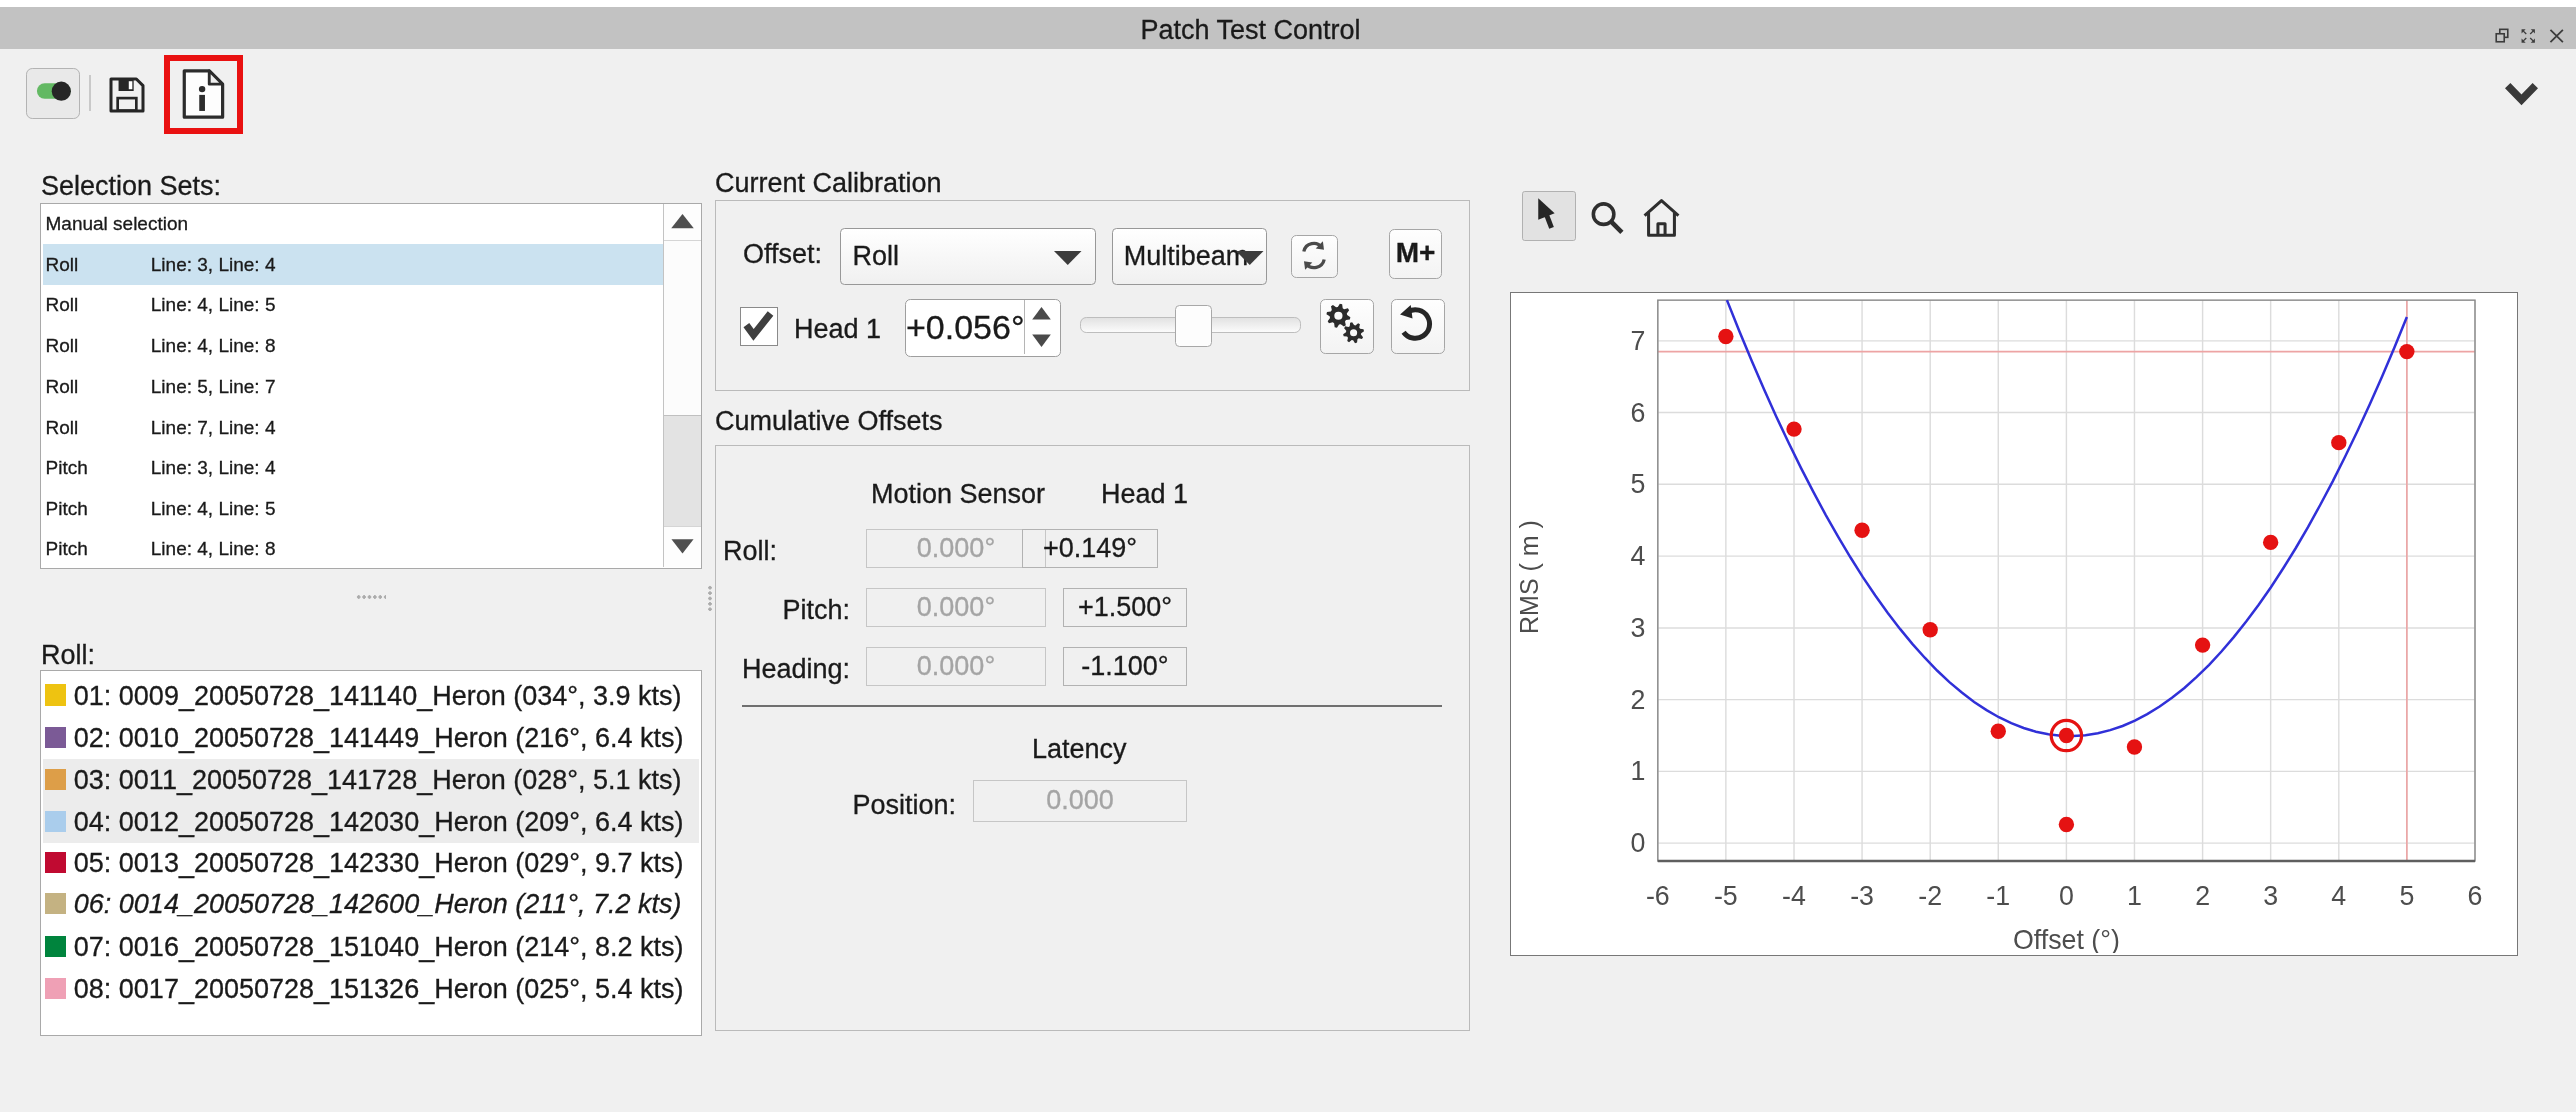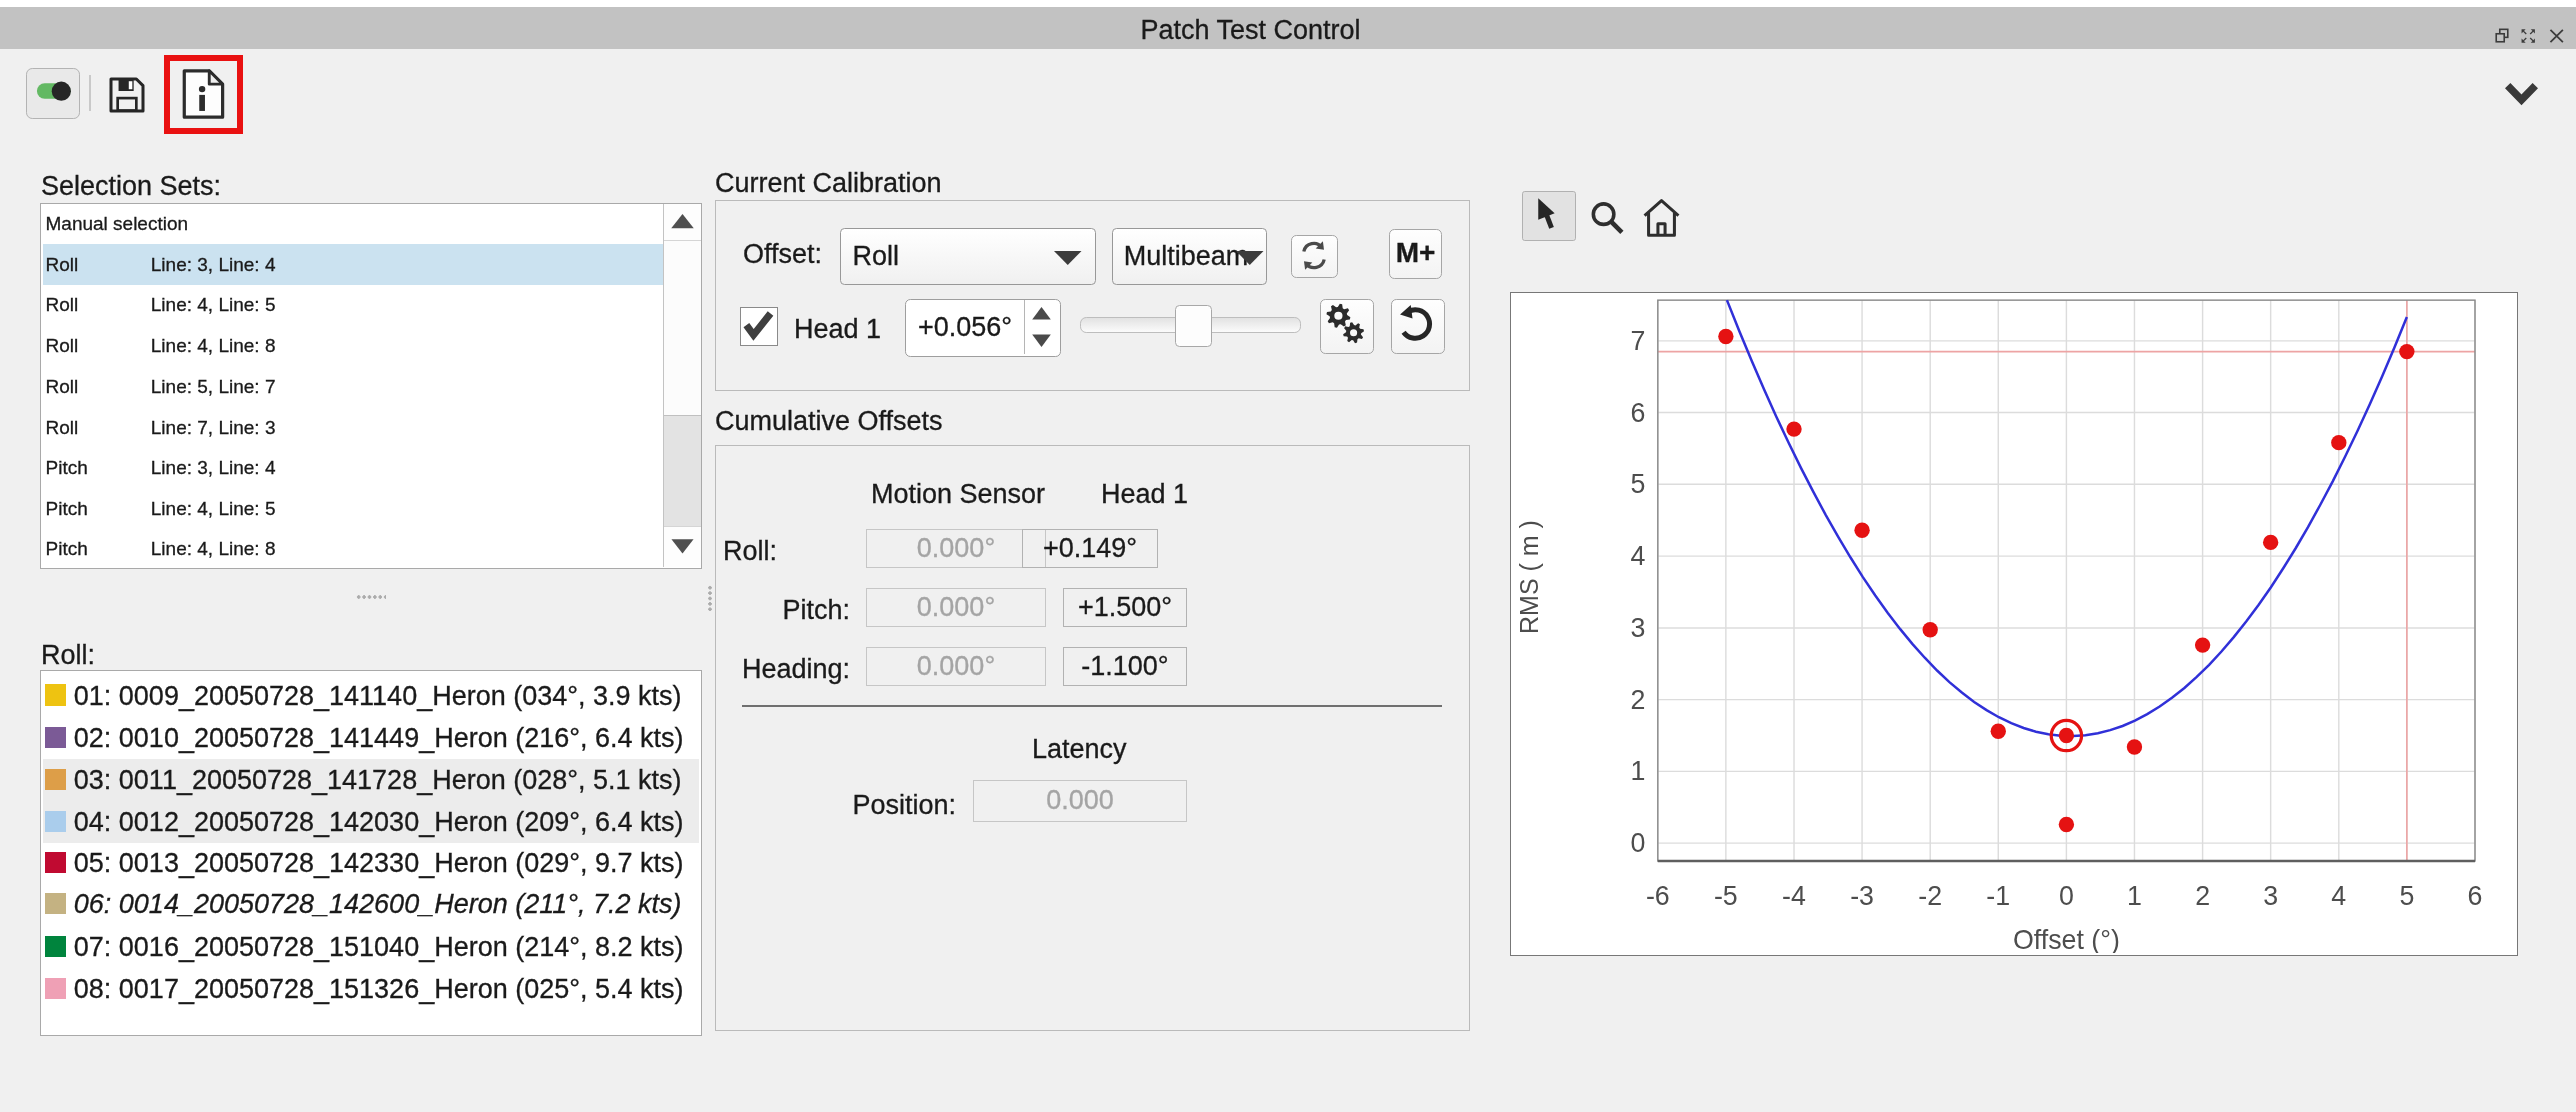--- a/index.html
+++ b/index.html
@@ -90,21 +90,21 @@
   <div class="row" style="top:121px;height:41px;line-height:41px;">
       <span style="position:absolute;left:2.7px;">Roll</span>
       <span style="position:absolute;left:108px;">Line: 4, Line: 8</span>
     </div>
   <div class="row" style="top:163px;height:40px;line-height:40px;">
       <span style="position:absolute;left:2.7px;">Roll</span>
       <span style="position:absolute;left:108px;">Line: 5, Line: 7</span>
     </div>
   <div class="row" style="top:203px;height:41px;line-height:41px;">
       <span style="position:absolute;left:2.7px;">Roll</span>
-      <span style="position:absolute;left:108px;">Line: 7, Line: 3</span>
+      <span style="position:absolute;left:108px;">Line: 7, Line: 4</span>
     </div>
   <div class="row" style="top:244px;height:40px;line-height:40px;">
       <span style="position:absolute;left:2.7px;">Pitch</span>
       <span style="position:absolute;left:108px;">Line: 3, Line: 4</span>
     </div>
   <div class="row" style="top:284px;height:41px;line-height:41px;">
       <span style="position:absolute;left:2.7px;">Pitch</span>
       <span style="position:absolute;left:108px;">Line: 4, Line: 5</span>
     </div>
   <div class="row" style="top:325px;height:40px;line-height:40px;">
@@ -196,21 +196,21 @@
   </svg>
 </div>
 <div class="btn" style="left:1389px;top:229px;width:53px;height:50px;font-weight:bold;font-size:28px;text-align:center;line-height:46px;">M+</div>
 <div class="abs" style="left:740px;top:307px;width:38px;height:39px;background:#fff;border:1.8px solid #8a8a8a;">
   <svg width="34" height="36" viewBox="0 0 38 40">
       <path d="M6,19 L14,30 L33,6" fill="none" stroke="#3f3f3f" stroke-width="8"></path>
     </svg>
 </div>
 <div class="lbl" style="left:794px;top:314px;">Head 1</div>
 <div class="abs" style="left:905px;top:299px;width:156px;height:58px;border:1.8px solid #9e9e9e;border-radius:5.4px;background:#fff;">
-  <div style="position:absolute;left:0;top:0;width:118px;height:54px;line-height:54px;text-align:center;font-size:27px;">+0.056°</div>
+  <div style="position:absolute;left:0;top:0;width:118px;height:54px;line-height:54px;text-align:center;font-size:34px;">+0.056°</div>
   <div style="position:absolute;left:118px;top:0;width:35px;height:54px;border-left:1.8px solid #b5b5b5;">
     <svg width="33" height="54" viewBox="0 0 37 61">
       <path d="M18.5,8 L29,22 H8 Z" fill="#4a4a4a"></path>
       <path d="M18.5,53 L29,39 H8 Z" fill="#4a4a4a"></path>
     </svg>
   </div>
 </div>
 <div class="abs" style="left:1080px;top:317px;width:221px;height:16px;border:1.8px solid #bdbdbd;border-radius:6.3px;background:linear-gradient(#e2e2e2,#fbfbfb);"></div>
 <div class="abs" style="left:1175px;top:305px;width:37px;height:42px;border:1.8px solid #a8a8a8;border-radius:4.5px;background:#fdfdfd;"></div>
 <div class="btn" style="left:1320px;top:299px;width:54px;height:55px;">

